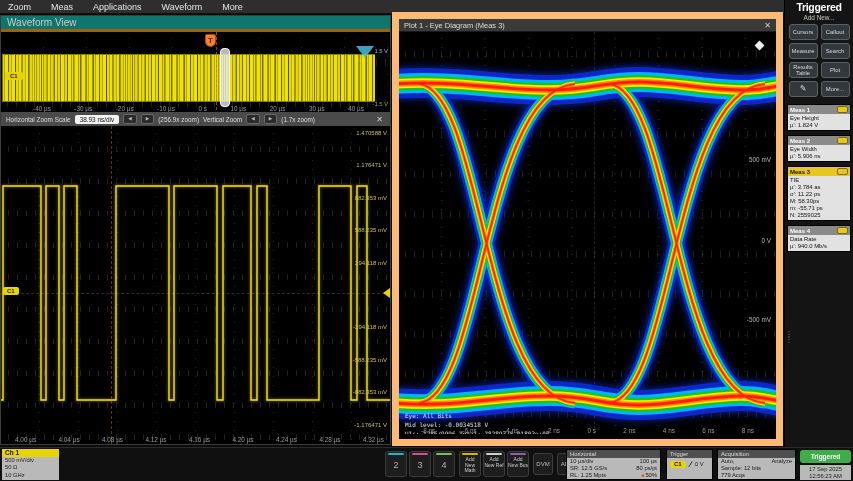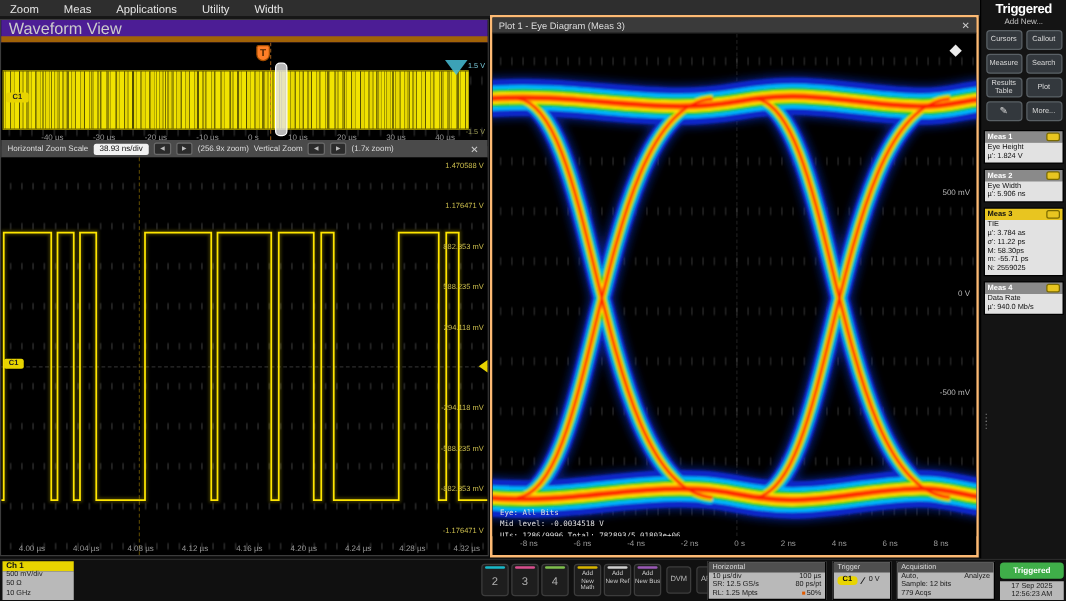--- a/index.html
+++ b/index.html
@@ -8,22 +8,22 @@
 
   
   .menubar{position:absolute;left:0;top:0;width:853px;height:14px;background:#2e2e2e;
     border-bottom:1px solid #111;display:flex;align-items:center;gap:20px;
     padding-left:8px;box-sizing:border-box;font-size:9px;color:#e6e6e6;}
   .mitem{cursor:default;}
 
   
   .wv-panel{position:absolute;left:0;top:15px;width:391px;height:430px;background:#0a0a0a;
     border:1px solid #3c3c3c;box-sizing:border-box;}
-  .wv-header{height:13px;background:#4c1d95;font-size:13px;color:#ccc;padding-left:6px;
-    line-height:13px;border-bottom:5px solid #a16207;}
+  .wv-header{height:13px;background:#0f766e;font-size:10px;color:#ccc;padding-left:6px;
+    line-height:13px;border-bottom:3px solid #a16207;}
   .overview{position:relative;height:83px;background:#000;overflow:hidden;
     background-image:
       radial-gradient(rgba(190,190,190,.16) .6px,transparent 1px),
       radial-gradient(rgba(190,190,190,.16) .6px,transparent 1px);
     background-size:43px 9px,9px 41px;background-position:21px 2px,2px 10px;}
   .ovband{position:absolute;left:1px;right:15px;top:22px;height:46px;
     background:
       repeating-linear-gradient(90deg,rgba(0,0,0,.5) 0 1px,transparent 1px 6px,rgba(0,0,0,.35) 6px 7px,transparent 7px 13px),
       repeating-linear-gradient(90deg,#e7d800 0 2px,#b8ac00 2px 3px,#f1e300 3px 6px,#a39800 6px 7px);
     border-top:1px solid #8a8000;border-bottom:1px solid #8a8000;}
@@ -63,21 +63,21 @@
     padding:0 6px 0 14px;font-size:6.4px;color:#9a9a9a;}
   .zhandle{position:absolute;left:2px;top:161px;background:#e8d400;color:#222;font-size:6px;
     font-weight:bold;padding:1px 4px;border-radius:2px;}
   .zground{position:absolute;right:0;top:162px;width:0;height:0;border-top:5px solid transparent;
     border-bottom:5px solid transparent;border-right:7px solid #e8d400;}
   .ztrigline{position:absolute;left:110px;top:0;height:318px;border-left:1px dashed rgba(230,180,0,.35);}
   .zmid{position:absolute;left:0;right:0;top:167px;border-top:1px dashed rgba(160,160,160,.28);}
 
   
   .eye-win{position:absolute;left:392px;top:12px;width:391px;height:434px;background:#000;
-    border:2px solid #fdba74;box-sizing:border-box;}
+    border:7px solid #fdba74;box-sizing:border-box;}
   .eye-title{height:12px;background:#3a3a3a;display:flex;align-items:center;
     justify-content:space-between;font-size:7.5px;color:#ddd;padding:0 5px;border-bottom:1px solid #1a1a1a;}
   .eye-close{font-size:8px;color:#ccc;}
   .eye-plot{position:relative;height:402px;background:#000;overflow:hidden;
     background-image:
       radial-gradient(rgba(190,190,190,.15) .6px,transparent 1px),
       radial-gradient(rgba(190,190,190,.15) .6px,transparent 1px);
     background-size:43.4px 9px,9px 40px;background-position:21px 2px,2px 2px;}
   .eylbl{position:absolute;right:5px;font-size:6.4px;color:#b8b8b8;}
   .eyediamond{position:absolute;right:13px;top:10px;width:7px;height:7px;background:#ececec;
@@ -138,22 +138,22 @@
 </style>
 </head>
 <body>
 
 <div class="app">
 
   <div class="menubar" id="menubar">
       <div class="mitem">Zoom</div>
       <div class="mitem">Meas</div>
       <div class="mitem">Applications</div>
-      <div class="mitem">Utility</div>
-      <div class="mitem">Width</div>
+      <div class="mitem">Waveform</div>
+      <div class="mitem">More</div>
     </div>
 
   <div class="wv-panel">
     <div class="wv-header">Waveform View</div>
 
     <div class="overview" id="overview">
       <div class="ovband"></div>
       <div class="trigline"></div>
       <div class="trigflag">T</div>
       <div class="zoomwin"></div>

